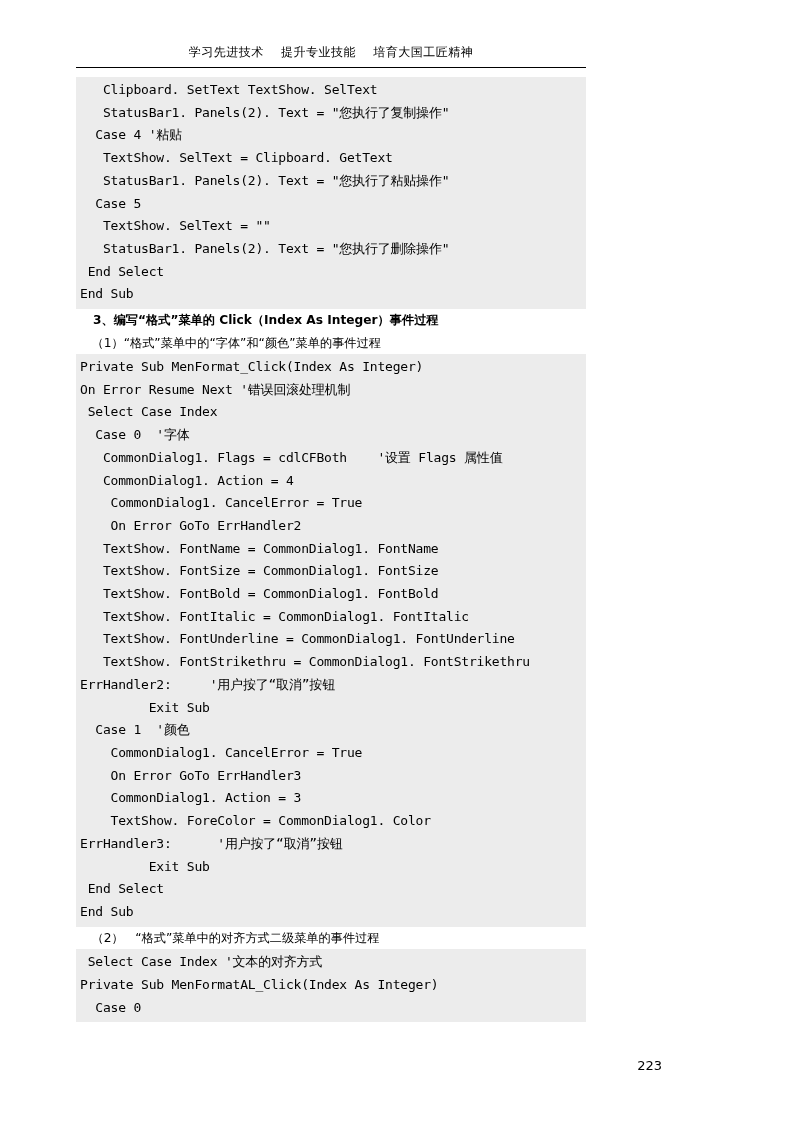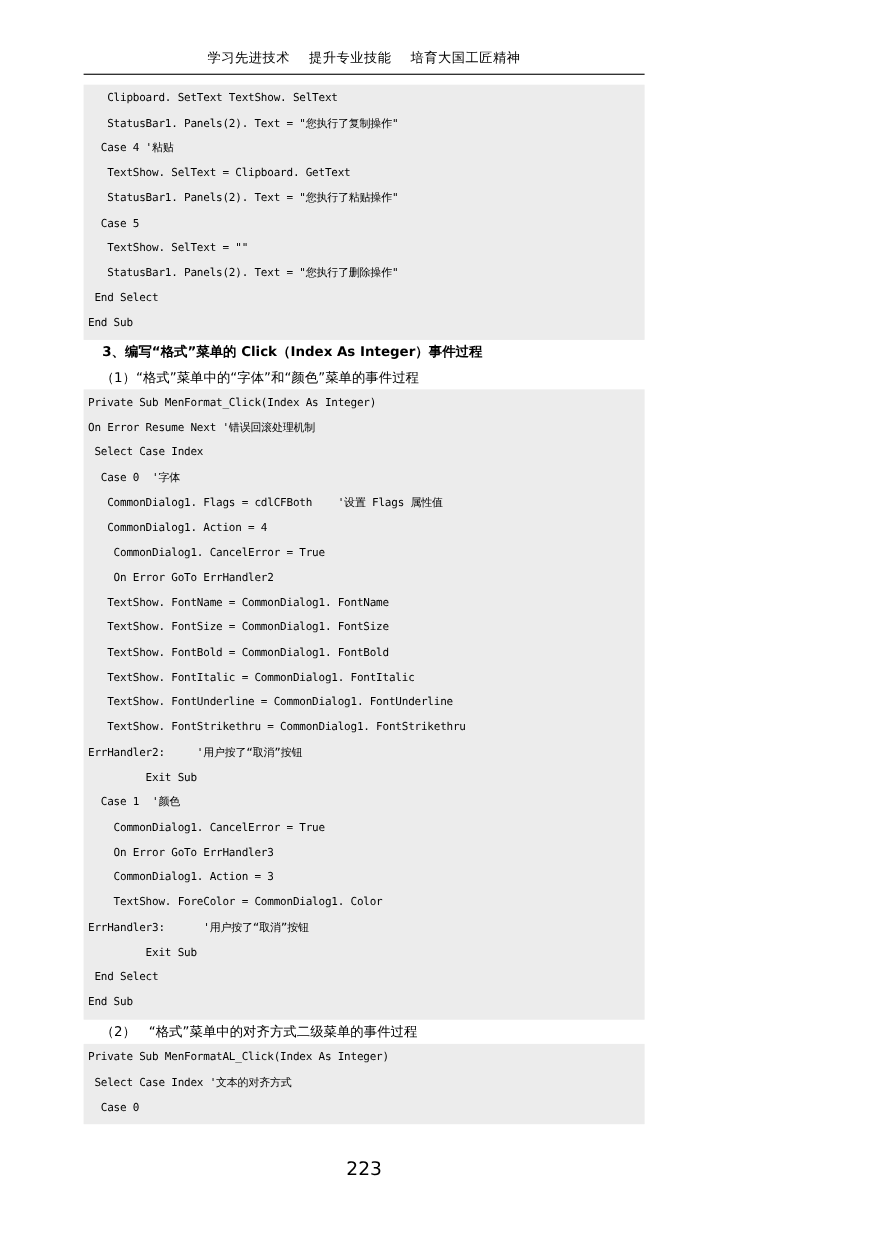--- a/index.html
+++ b/index.html
@@ -36,21 +36,21 @@
     margin-top: 6px;
     border-bottom: 1px solid #000;
     width: 100%;
   }
   .content {
     margin-top: 9px;
   }
   .code-block {
     background: #ececec;
     font-family: "DejaVu Sans Mono", monospace;
-    font-size: 10px;
+    font-size: 13px;
     line-height: 22.7px;
     padding: 2px 0 3px 0;
     white-space: pre;
     letter-spacing: -0.2px;
   }
   .code-line {
     padding-left: 4px;
     white-space: pre;
   }
   .para {
@@ -60,41 +60,41 @@
     white-space: pre;
   }
   .para-bold {
     font-weight: bold;
   }
   .footer {
     position: absolute;
     left: 0;
     right: 0;
     bottom: 50px;
-    text-align: center;
+    text-align: right;
     font-family: "DejaVu Sans", sans-serif;
-    font-size: 17px;
+    font-size: 13px;
   }
 </style>
 </head>
 <body>
 
 <div class="page">
 
   <div class="header">
     <div class="header-inner">学习先进技术    提升专业技能    培育大国工匠精神</div>
     <div class="header-rule"></div>
   </div>
 
   <div class="content" id="content">
       <div class="code-block"><div class="code-line">   Clipboard. SetText TextShow. SelText</div><div class="code-line">   StatusBar1. Panels(2). Text = "您执行了复制操作"</div><div class="code-line">  Case 4 '粘贴</div><div class="code-line">   TextShow. SelText = Clipboard. GetText</div><div class="code-line">   StatusBar1. Panels(2). Text = "您执行了粘贴操作"</div><div class="code-line">  Case 5</div><div class="code-line">   TextShow. SelText = ""</div><div class="code-line">   StatusBar1. Panels(2). Text = "您执行了删除操作"</div><div class="code-line"> End Select</div><div class="code-line">End Sub</div></div>
       <div class="para para-bold">    3、编写“格式”菜单的 Click（Index As Integer）事件过程</div>
       <div class="para">    （1）“格式”菜单中的“字体”和“颜色”菜单的事件过程</div>
       <div class="code-block"><div class="code-line">Private Sub MenFormat_Click(Index As Integer)</div><div class="code-line">On Error Resume Next '错误回滚处理机制</div><div class="code-line"> Select Case Index</div><div class="code-line">  Case 0  '字体</div><div class="code-line">   CommonDialog1. Flags = cdlCFBoth    '设置 Flags 属性值</div><div class="code-line">   CommonDialog1. Action = 4</div><div class="code-line">    CommonDialog1. CancelError = True</div><div class="code-line">    On Error GoTo ErrHandler2</div><div class="code-line">   TextShow. FontName = CommonDialog1. FontName</div><div class="code-line">   TextShow. FontSize = CommonDialog1. FontSize</div><div class="code-line">   TextShow. FontBold = CommonDialog1. FontBold</div><div class="code-line">   TextShow. FontItalic = CommonDialog1. FontItalic</div><div class="code-line">   TextShow. FontUnderline = CommonDialog1. FontUnderline</div><div class="code-line">   TextShow. FontStrikethru = CommonDialog1. FontStrikethru</div><div class="code-line">ErrHandler2:     '用户按了“取消”按钮</div><div class="code-line">         Exit Sub</div><div class="code-line">  Case 1  '颜色</div><div class="code-line">    CommonDialog1. CancelError = True</div><div class="code-line">    On Error GoTo ErrHandler3</div><div class="code-line">    CommonDialog1. Action = 3</div><div class="code-line">    TextShow. ForeColor = CommonDialog1. Color</div><div class="code-line">ErrHandler3:      '用户按了“取消”按钮</div><div class="code-line">         Exit Sub</div><div class="code-line"> End Select</div><div class="code-line">End Sub</div></div>
       <div class="para">    （2）   “格式”菜单中的对齐方式二级菜单的事件过程</div>
-      <div class="code-block"><div class="code-line">Private Sub MenFormatAL_Click(Index As Integer)</div><div class="code-line"> Select Case Index '文本的对齐方式</div><div class="code-line">  Case 0</div></div>
+      <div class="code-block"><div class="code-line"> Select Case Index '文本的对齐方式</div><div class="code-line">Private Sub MenFormatAL_Click(Index As Integer)</div><div class="code-line">  Case 0</div></div>
     </div>
 
   <div class="footer">
     <span>223</span>
   </div>
 
 </div>
 
 </body></html>

